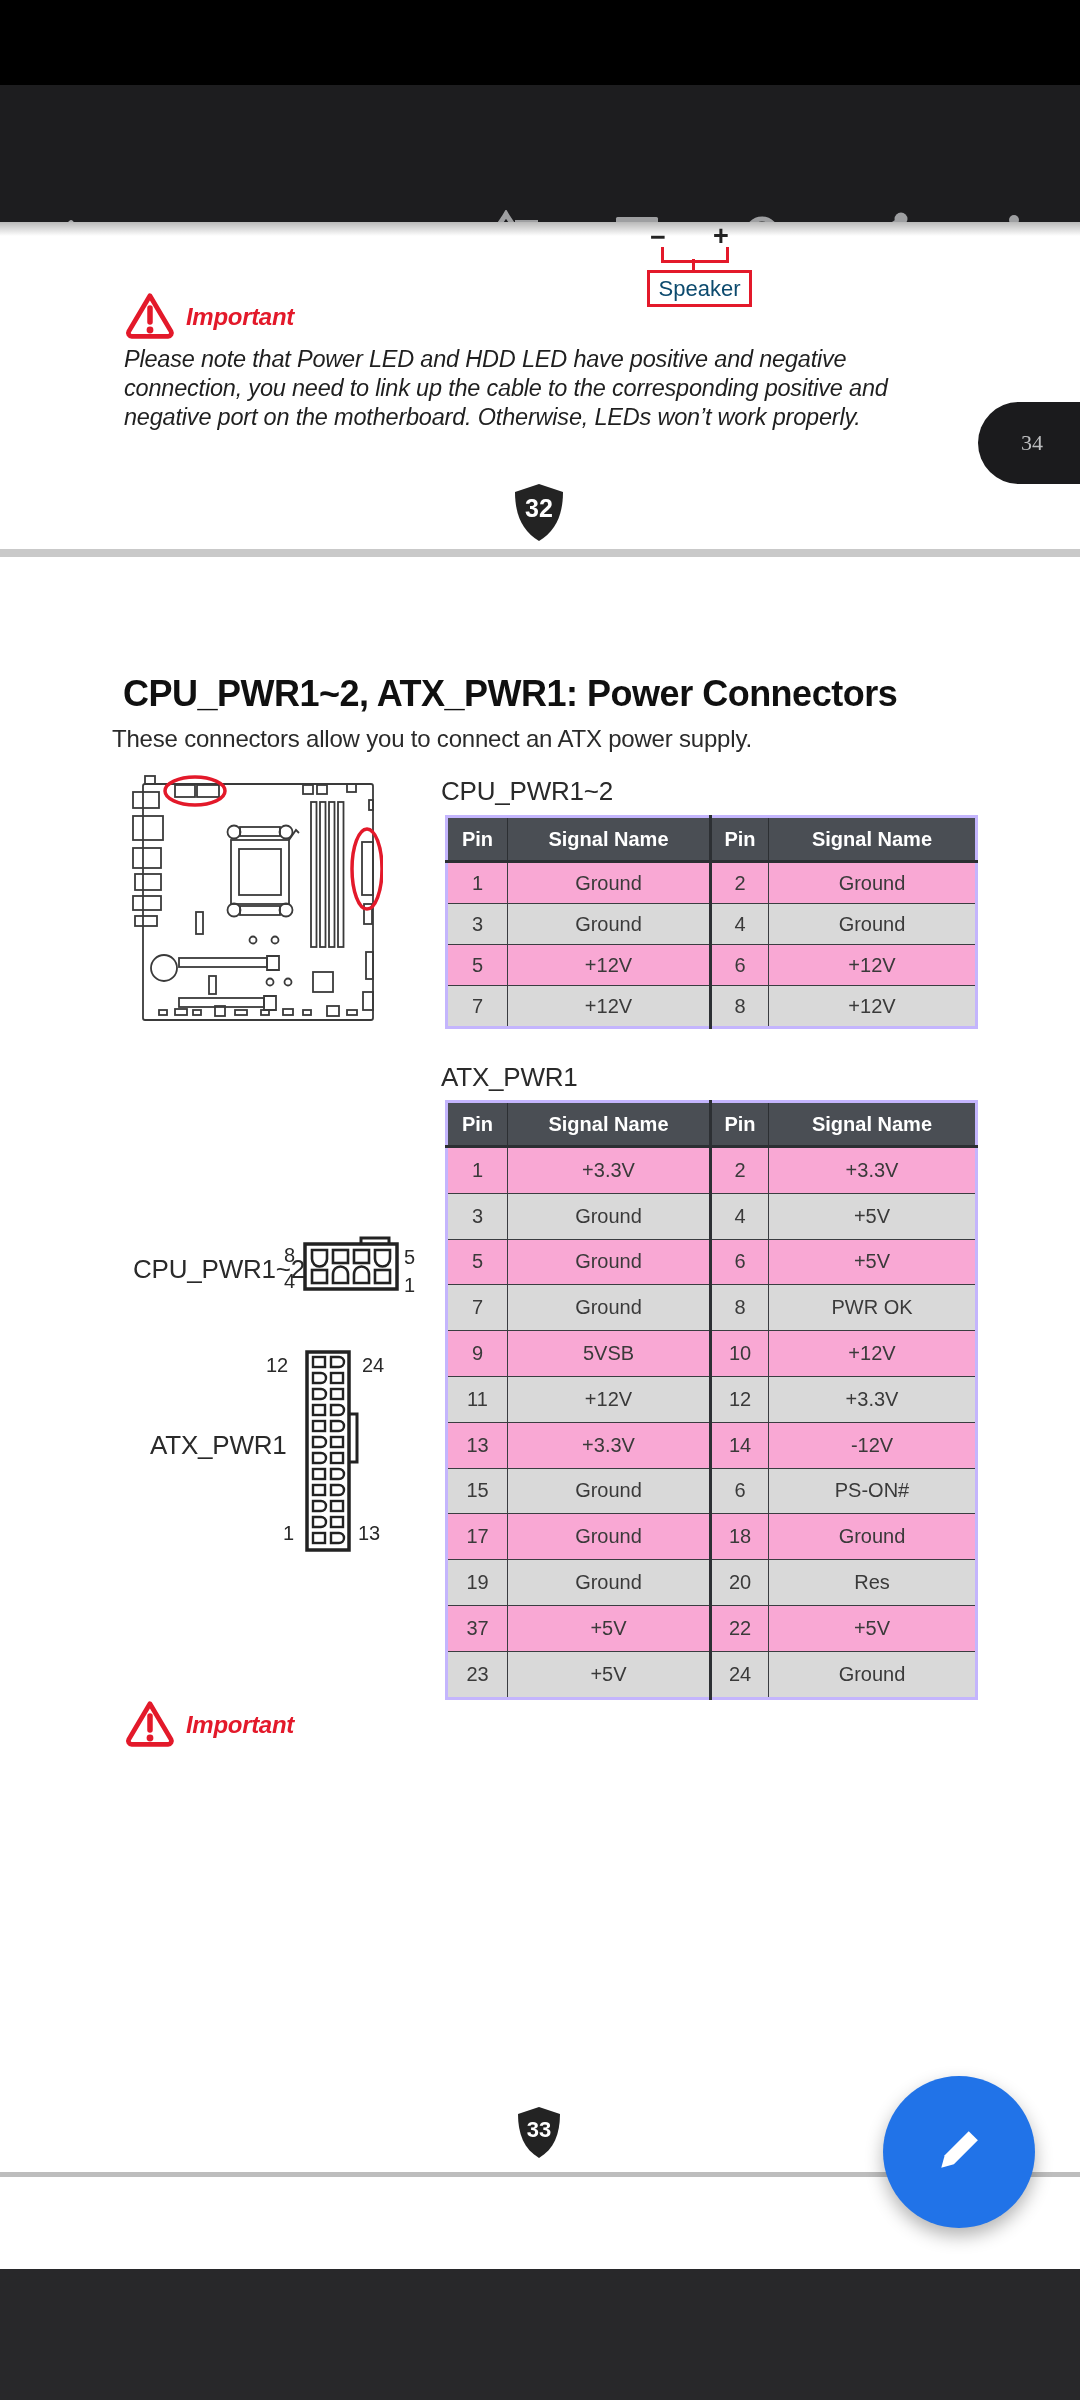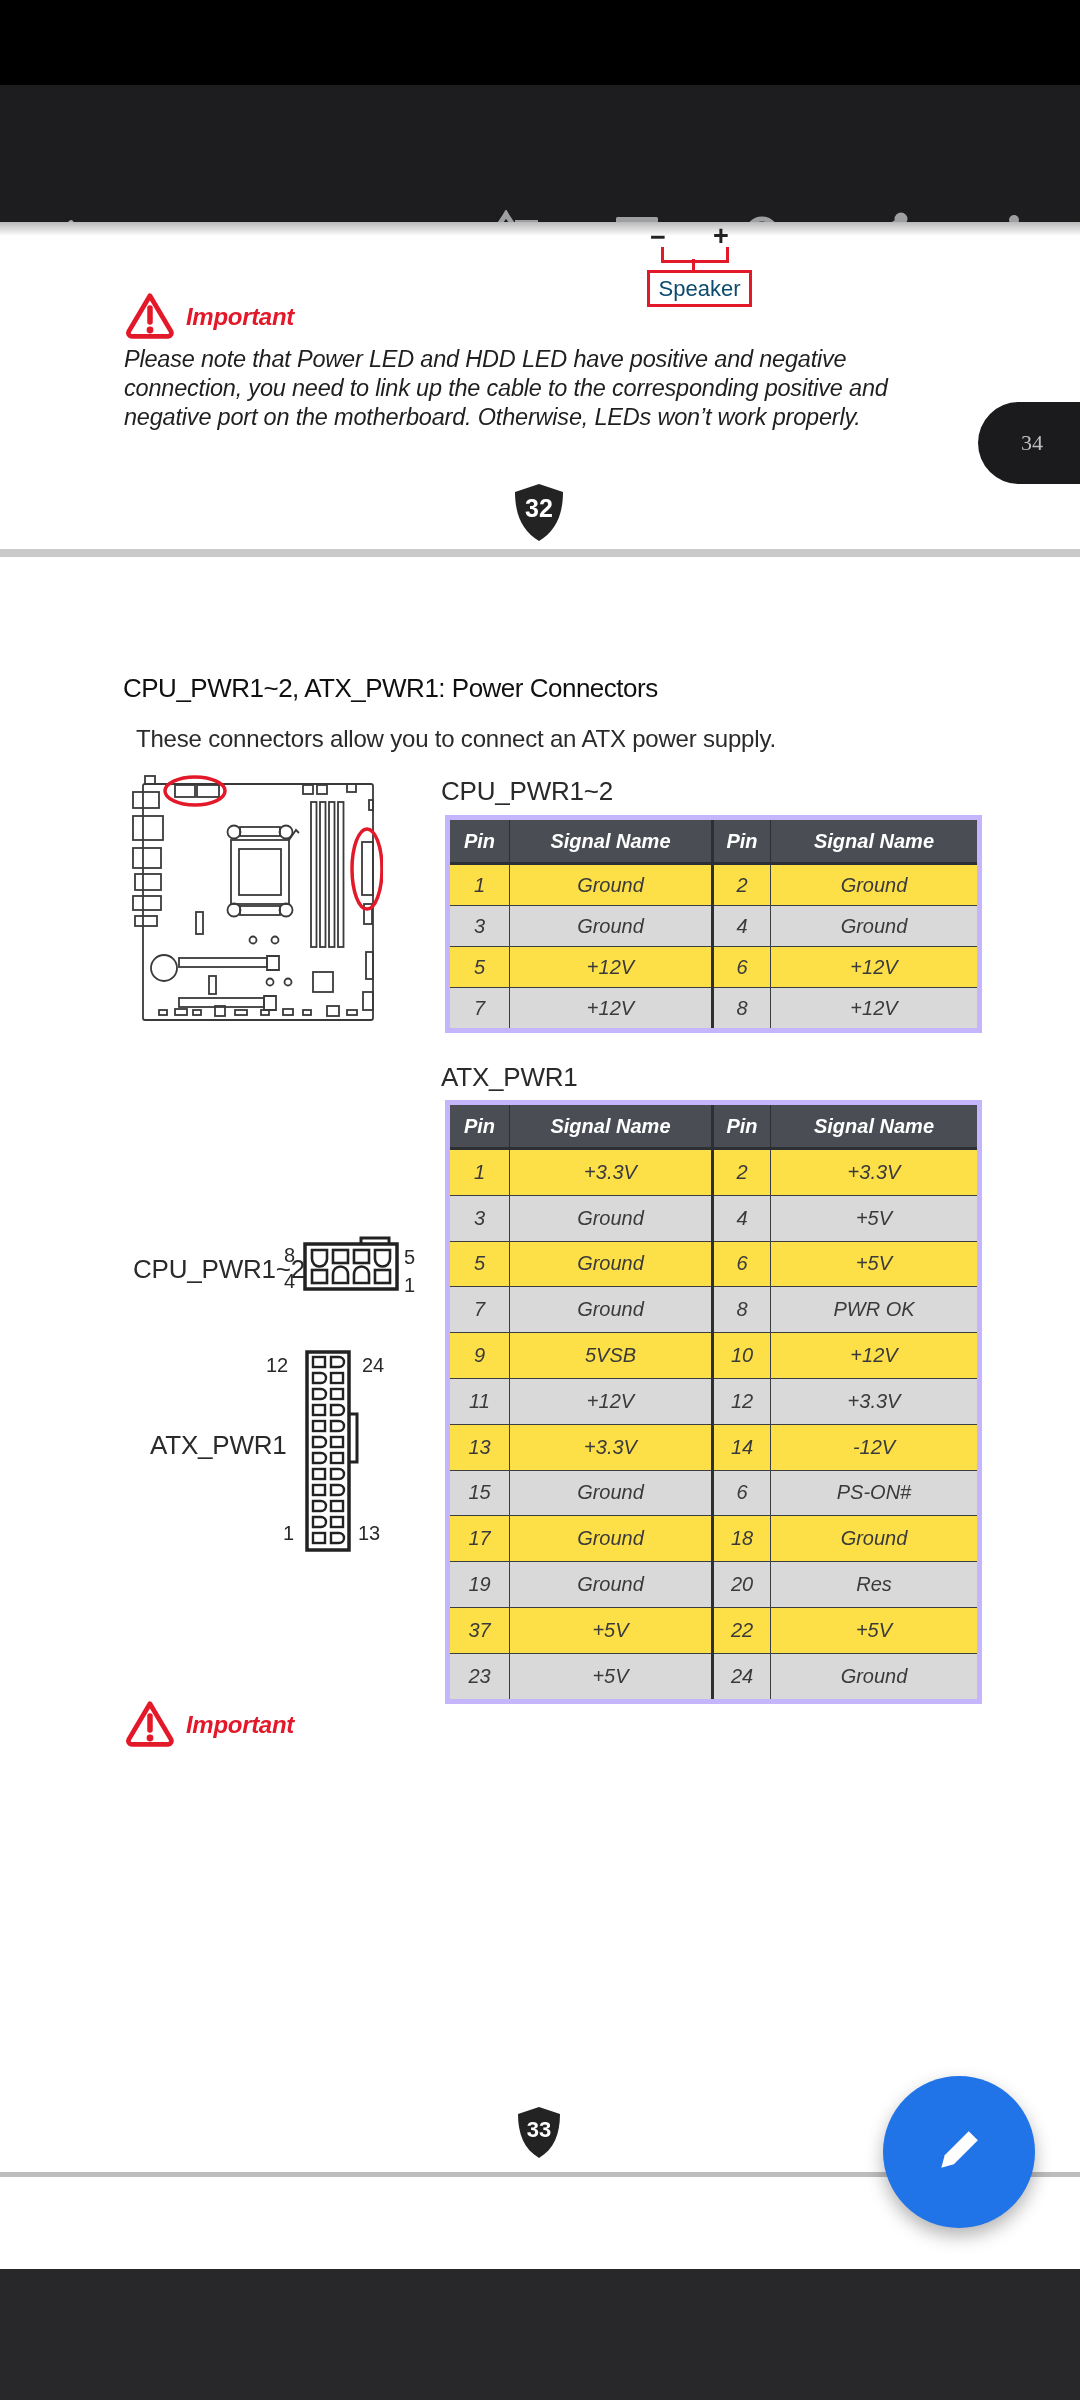--- a/index.html
+++ b/index.html
@@ -21,26 +21,26 @@
   .speaker-stem{position:absolute;left:692px;top:259px;width:3px;height:12px;background:#e3192a;}
   .speaker-box{position:absolute;left:647px;top:270px;width:99px;height:31px;border:3px solid #e3192a;
     display:flex;align-items:center;justify-content:center;font-size:22px;color:#0c4a6e;background:#fff;}
   .imp-title{position:absolute;color:#e3192a;font-size:24px;font-weight:bold;font-style:italic;letter-spacing:-.3px;}
   .body-text{position:absolute;font-size:23.5px;line-height:28.8px;font-style:italic;color:#1f1f1f;letter-spacing:-.2px;}
   .page-pill{position:absolute;left:978px;top:402px;width:102px;height:82px;background:#1b1b1d;
     border-radius:44px 0 0 44px;display:flex;align-items:center;justify-content:center;
     color:#bcbdbf;font-size:22px;padding-left:6px;box-sizing:border-box;font-family:Liberation Serif, serif;}
   .shield{position:absolute;}
   .separator{position:absolute;left:0;width:1080px;background:#c9c9c9;}
-  .h1{position:absolute;font-size:26px;font-weight:normal;color:#101010;letter-spacing:-.5px;white-space:nowrap;text-align:center;}
+  .h1{position:absolute;font-size:36px;font-weight:bold;color:#101010;letter-spacing:-.5px;white-space:nowrap;text-align:center;}
   .sub{position:absolute;font-size:24px;color:#2a2a2a;letter-spacing:-.2px;}
   .tbl-label{position:absolute;font-size:26px;color:#2a2a2a;letter-spacing:-.2px;}
   
-  table.pin-table{position:absolute;border-collapse:collapse;width:514px;background:#fde047;
-    border:5px solid #c4b5fd;table-layout:fixed;font-style:italic;}
+  table.pin-table{position:absolute;border-collapse:collapse;width:514px;background:#f9a8d4;
+    border:3px solid #c4b5fd;table-layout:fixed;}
   .pin-table th{background:#4a4e54;color:#fff;font-weight:bold;font-size:20px;height:40px;
     border:1.5px solid #2c2f33;border-bottom:3px solid #2c2f33;}
   .pin-table td{font-size:20px;color:#3a3a3a;text-align:center;height:38px;border:1.5px solid #3a3d41;}
   #table-atx td{height:42.8px;}
   .pin-table th:nth-child(1),.pin-table td:nth-child(1){width:57px;}
   .pin-table th:nth-child(2),.pin-table td:nth-child(2){width:199px;}
   .pin-table th:nth-child(3),.pin-table td:nth-child(3){width:54px;border-left:3px solid #2c2f33;}
   .pin-table th:nth-child(4),.pin-table td:nth-child(4){width:204px;}
   .pin-table tbody tr:nth-child(even) td{background:#d9d9d9;}
   .conn-num{position:absolute;font-size:20px;color:#2a2a2a;}
@@ -151,21 +151,21 @@
     <span class="shield" style="left:512px;top:261px;">
       <svg width="54" height="60" viewBox="0 0 54 60">
         <path d="M27 1 L51 9 C51 31 44 48 27 58 C10 48 3 31 3 9 Z" fill="#232323"></path>
         <text x="27" y="34" text-anchor="middle" font-family="Liberation Sans, sans-serif" font-size="25" font-weight="bold" fill="#fff">32</text>
       </svg>
     </span>
 
     <div class="separator" style="top:327px;height:8px;"></div>
 
     <div class="h1" style="left:123px;top:451px;">CPU_PWR1~2, ATX_PWR1: Power Connectors</div>
-    <div class="sub" style="left:136px;top:503px;">These connectors allow you to connect an ATX power supply.</div>
+    <div class="sub" style="left:112px;top:503px;">These connectors allow you to connect an ATX power supply.</div>
 
     <span class="abs" style="left:131px;top:548px;">
       <svg width="252" height="258" viewBox="0 0 252 258" fill="none" stroke="#3a3a3a" stroke-width="1.8">
         <rect x="12" y="14" width="230" height="236" rx="2"></rect>
 
         <rect x="2" y="22" width="26" height="16"></rect>
           <rect x="2" y="46" width="30" height="24"></rect>
         <rect x="2" y="78" width="28" height="20"></rect>
           <rect x="4" y="104" width="26" height="16"></rect>
         <rect x="2" y="126" width="28" height="14"></rect>

